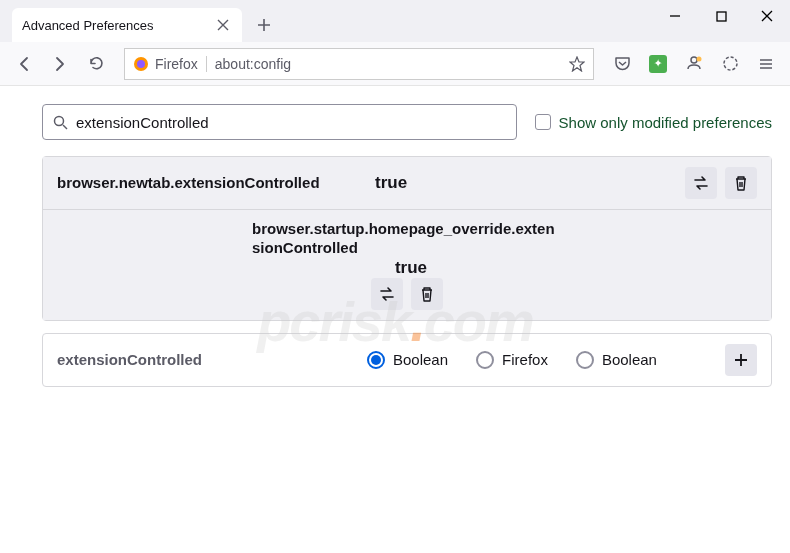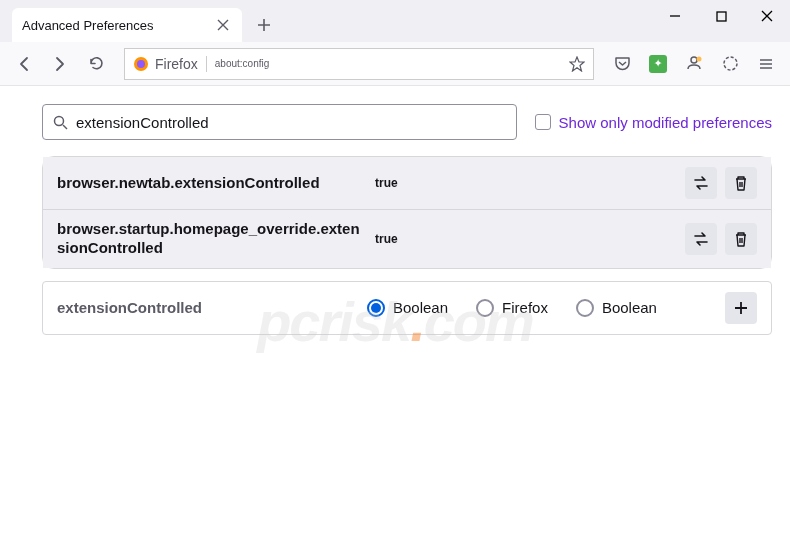--- a/index.html
+++ b/index.html
@@ -13,40 +13,40 @@
     .newtab-btn { width: 28px; height: 28px; display: flex; align-items: center; justify-content: center; margin-left: 8px; cursor: pointer; color: #5b5b66; margin-bottom: 3px; }
     .window-controls { position: absolute; right: 0; top: 0; display: flex; }
     .wc-btn { width: 46px; height: 32px; display: flex; align-items: center; justify-content: center; cursor: pointer; color: #000; }
     
     
     .toolbar { height: 44px; background: #f9f9fb; display: flex; align-items: center; padding: 0 8px; gap: 4px; border-bottom: 1px solid #e5e5e5; }
     .nav-btn { width: 32px; height: 32px; display: flex; align-items: center; justify-content: center; border-radius: 4px; cursor: pointer; color: #5b5b66; }
     .urlbar { flex: 1; height: 32px; background: #fff; border: 1px solid #ccc; border-radius: 0; display: flex; align-items: center; padding: 0 8px; gap: 8px; margin: 0 8px; }
     .urlbar-identity { display: flex; align-items: center; gap: 6px; color: #5b5b66; font-size: 14px; padding-right: 8px; border-right: 1px solid #ccc; }
     .ff-logo { width: 16px; height: 16px; }
-    .urlbar-text { flex: 1; font-size: 10px; color: #5b5b66; }
+    .urlbar-text { flex: 1; font-size: 14px; color: #5b5b66; }
     .urlbar-star { color: #5b5b66; }
     .toolbar-icon { width: 32px; height: 32px; display: flex; align-items: center; justify-content: center; cursor: pointer; color: #5b5b66; }
     .ext-icon-green { width: 18px; height: 18px; background: #4caf50; border-radius: 3px; display:flex; align-items:center; justify-content:center; color:#fff; font-size:11px; }
     
     
     .content { padding: 18px; margin-left: 24px; }
     .search-row { display: flex; align-items: center; gap: 18px; margin-bottom: 16px; }
     .search-box { flex: 1; height: 36px; border: 1px solid #8f8f9d; border-radius: 4px; display: flex; align-items: center; padding: 0 10px; gap: 8px; max-width: 510px; }
     .search-icon { color: #5b5b66; }
     .search-text { font-size: 15px; color: #15141a; }
     .mod-check { display: flex; align-items: center; gap: 8px; }
     .checkbox { width: 16px; height: 16px; border: 1.5px solid #8f8f9d; border-radius: 3px; }
-    .mod-label { font-size: 15px; color: #6d28d9; }
-    
-    .results { border: 1px solid #d7d7db; border-radius: 12px; }
+    .mod-label { font-size: 15px; color: #14532d; }
+    
+    .results { border: 1px solid #d7d7db; border-radius: 4px; }
     .pref-row { display: flex; align-items: center; padding: 10px 14px; background: #f0f0f4; border-bottom: 1px solid #d7d7db; }
-    .pref-row:last-child { border-bottom: none; }
+    .pref-row:last-child { border-bottom: none; flex-direction: column; }
     .pref-name { font-weight: bold; font-size: 15px; color: #15141a; width: 310px; word-break: break-word; line-height: 1.25; }
-    .pref-value { font-weight: bold; font-size: 12px; color: #15141a; flex: 1; padding-left: 8px; }
+    .pref-value { font-weight: bold; font-size: 17px; color: #15141a; flex: 1; padding-left: 8px; }
     .pref-actions { display: flex; gap: 8px; }
     .action-btn { width: 32px; height: 32px; background: #e5e5ec; border-radius: 4px; display: flex; align-items: center; justify-content: center; cursor: pointer; }
     
     .new-pref { border: 1px solid #d7d7db; border-radius: 4px; margin-top: 12px; padding: 10px 14px; display: flex; align-items: center; }
     .new-pref-name { font-weight: bold; font-size: 15px; color: #5b5b66; width: 310px; }
     .radio-group { display: flex; gap: 28px; flex: 1; align-items: center; }
     .radio-item { display: flex; align-items: center; gap: 8px; }
     .radio { width: 18px; height: 18px; border: 2px solid #8f8f9d; border-radius: 50%; display: flex; align-items: center; justify-content: center; }
     .radio.selected { border-color: #0060df; }
     .radio.selected::after { content: ''; width: 10px; height: 10px; background: #0060df; border-radius: 50%; }

